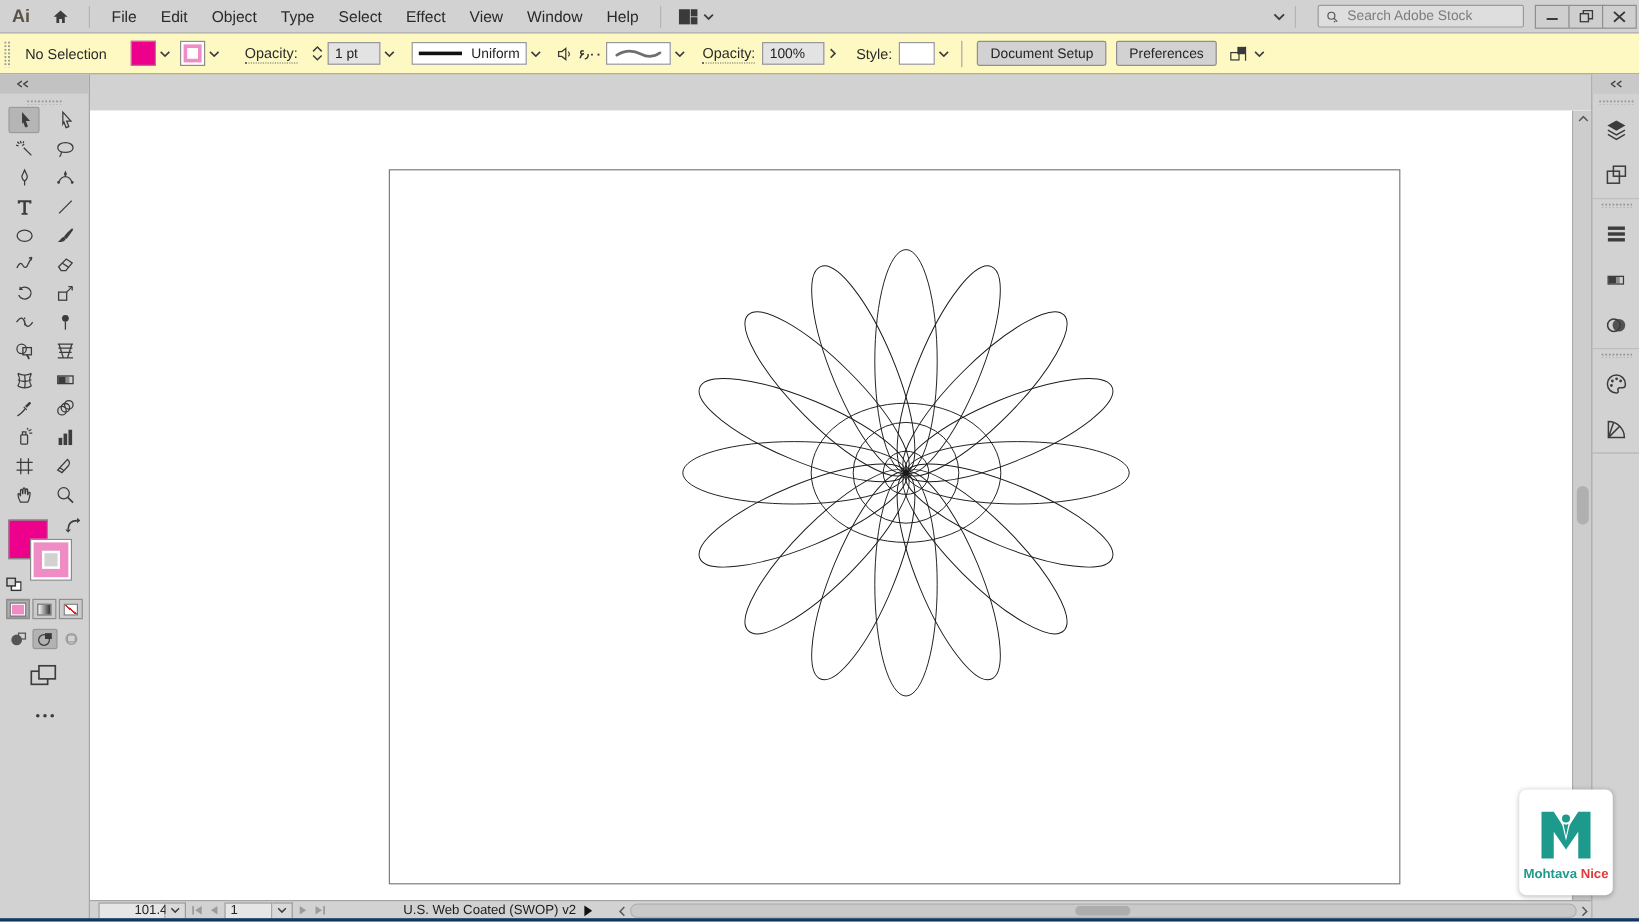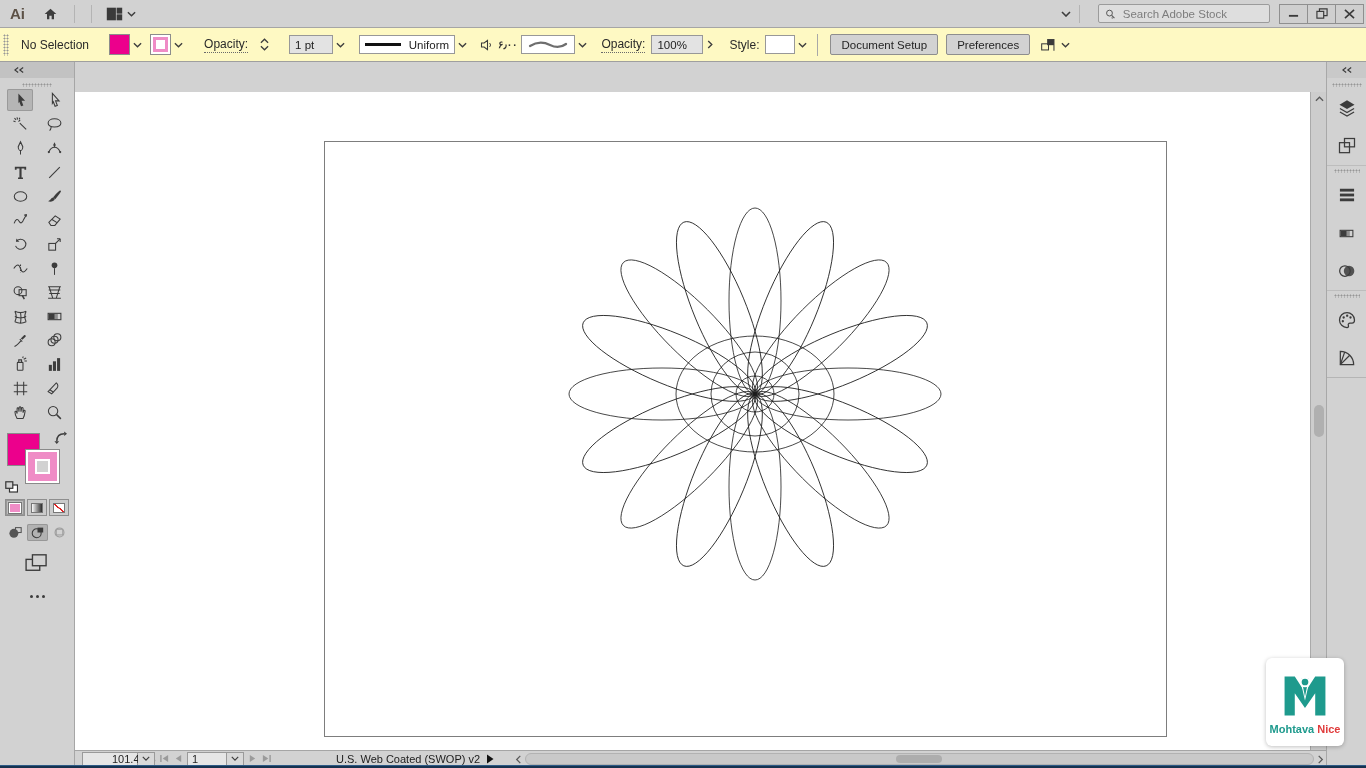--- a/index.html
+++ b/index.html
@@ -132,20 +132,31 @@
 <div class="app">
 
   <div class="menubar">
     <span class="ai-logo">Ai</span>
     <span class="home-btn">
       <svg width="15" height="14" viewBox="0 0 24 24">
           <path d="M12 3 L22 12 L18 12 L18 21 L14 21 L14 15 L10 15 L10 21 L6 21 L6 12 L2 12 Z" fill="#3d3d3d"></path>
         </svg>
     </span>
     <span class="mb-sep"></span>
+    <span id="menu-items" style="display:flex;align-items:center;">
+        <span class="menu-item">File</span>
+        <span class="menu-item">Edit</span>
+        <span class="menu-item">Object</span>
+        <span class="menu-item">Type</span>
+        <span class="menu-item">Select</span>
+        <span class="menu-item">Effect</span>
+        <span class="menu-item">View</span>
+        <span class="menu-item">Window</span>
+        <span class="menu-item">Help</span>
+      </span>
     <span class="mb-sep"></span>
     <span class="ws-switch">
       <svg width="17" height="14" viewBox="0 0 24 20">
           <rect x="1" y="1" width="13" height="18" fill="#3a3a3a"></rect>
           <rect x="15" y="1" width="8" height="8.5" fill="#3a3a3a"></rect>
           <rect x="15" y="10.5" width="8" height="8.5" fill="#3a3a3a"></rect>
         </svg>
       <svg width="9" height="6" viewBox="0 0 10 6">
           <path d="M1 1 L5 5 L9 1" stroke="#3d3d3d" stroke-width="1.6" fill="none"></path>
         </svg>
@@ -211,21 +222,21 @@
     </span>
     <span class="cb-label dotted" style="margin-left:16px;">Opacity:</span>
     <span class="stepper">
       <svg width="9" height="6" viewBox="0 0 10 6">
           <path d="M1 5 L5 1 L9 5" stroke="#3d3d3d" stroke-width="1.4" fill="none"></path>
         </svg>
       <svg width="9" height="6" viewBox="0 0 10 6" style="margin-top:1px;">
           <path d="M1 1 L5 5 L9 1" stroke="#3d3d3d" stroke-width="1.4" fill="none"></path>
         </svg>
     </span>
-    <span class="field" style="width:44px;margin-left:20px;">1 pt</span>
+    <span class="field" style="width:44px;margin-left:4px;">1 pt</span>
     <span class="mini-chev">
       <svg width="9" height="6" viewBox="0 0 10 6">
           <path d="M1 1 L5 5 L9 1" stroke="#3d3d3d" stroke-width="1.5" fill="none"></path>
         </svg>
       </span>
     <span class="white-field" style="width:96px;margin-left:12px;">
       <span class="uline"></span>
       <span>Uniform</span>
     </span>
     <span class="mini-chev">

